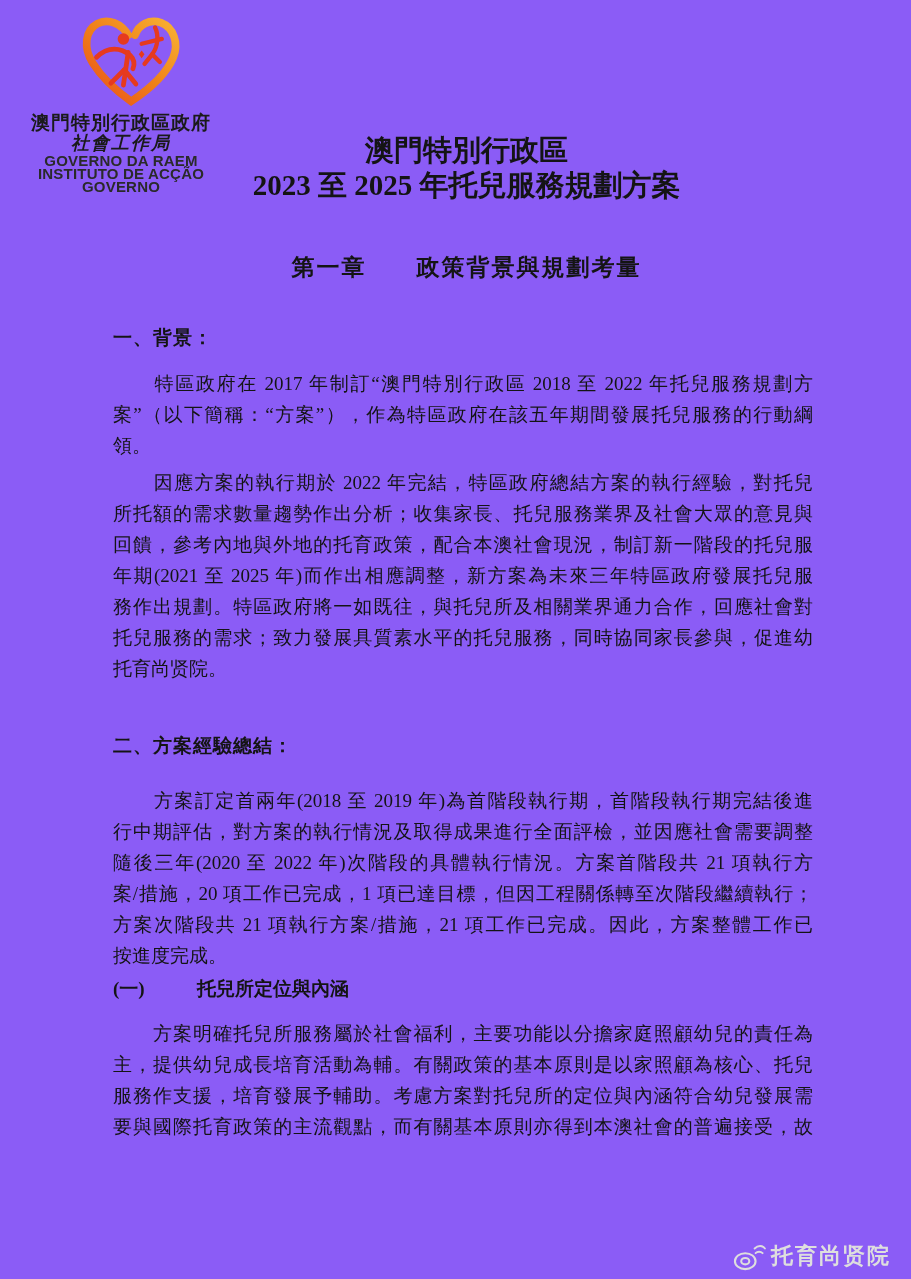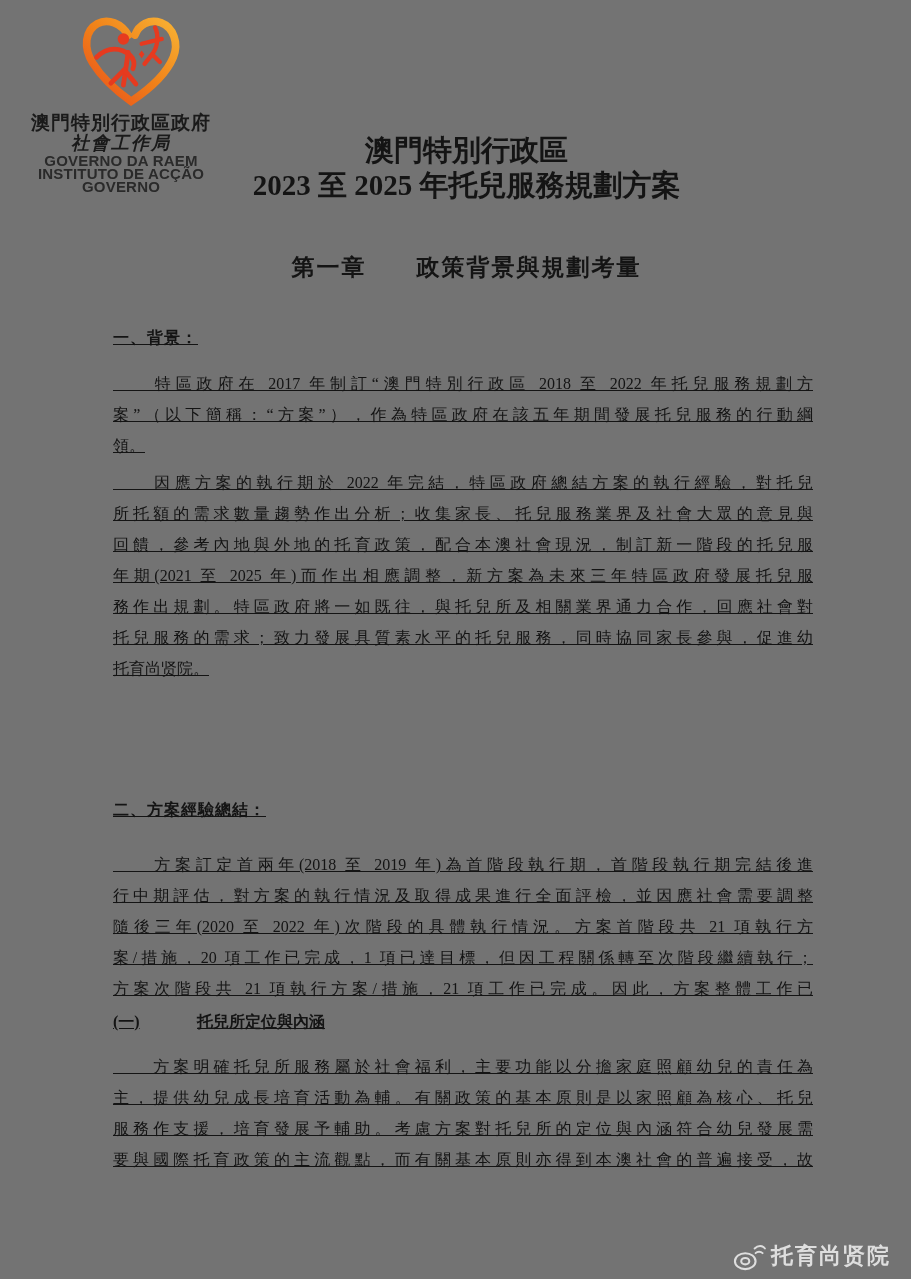--- a/index.html
+++ b/index.html
@@ -1,36 +1,36 @@
 <!DOCTYPE html>
 <html><head>
 <meta charset="utf-8">
 <style>
   html,body{margin:0;padding:0;background:#ffffff;}
   body{width:911px;height:1279px;position:relative;overflow:hidden;
        font-family:"Liberation Serif","DejaVu Serif",serif;color:#141414;}
-  .page{position:absolute;inset:0;background:#737373;}
+  .page{position:absolute;inset:0;background:#8b5cf6;}
 
   
   .agency-block{position:absolute;left:25px;top:14px;width:192px;text-align:center;
                 font-family:"Liberation Sans","DejaVu Sans",sans-serif;}
   .logo-wrap{width:118px;height:96px;margin:0 auto 2px auto;transform:translateX(12px);}
   .agency-zh1{font-size:19px;font-weight:bold;letter-spacing:1px;line-height:21px;color:#1a1a1a;}
   .agency-zh2{font-size:18px;font-weight:bold;letter-spacing:2px;line-height:21px;color:#1a1a1a;font-style:italic;}
   .agency-pt{font-size:15px;font-weight:bold;line-height:13px;color:#2a2a2a;letter-spacing:0.2px;}
 
   
   .title1,.title2,.chapter{position:absolute;left:0;width:911px;text-align:center;
         font-weight:bold;transform:translateX(11px);white-space:nowrap;}
   .title1{top:133px;font-size:29px;line-height:34px;}
   .title2{top:167px;font-size:29px;line-height:36px;}
   .chapter{top:252px;font-size:23px;line-height:32px;letter-spacing:2px;}
 
   
-  .content{position:absolute;left:113px;top:322px;width:700px;font-size:16px;text-decoration:underline;}
+  .content{position:absolute;left:113px;top:322px;width:700px;font-size:19px;}
   .sec-h{font-weight:bold;line-height:31px;height:31px;letter-spacing:1px;}
   .sub-h{font-weight:bold;line-height:31px;height:31px;display:flex;}
   .sub-h .sub-num{width:84px;}
   .para{margin:0;}
   .line{line-height:31px;height:31px;overflow:hidden;
         text-align:justify;text-align-last:justify;text-justify:inter-character;}
   .line.last{text-align:left;text-align-last:left;}
 
   
   .watermark{position:absolute;right:20px;bottom:8px;display:flex;align-items:center;gap:5px;
@@ -88,28 +88,29 @@
     <div class="para" style="margin-top:6px">
       <div class="line">　　因應方案的執行期於 2022 年完結，特區政府總結方案的執行經驗，對托兒</div>
       <div class="line">所托額的需求數量趨勢作出分析；收集家長、托兒服務業界及社會大眾的意見與</div>
       <div class="line">回饋，參考內地與外地的托育政策，配合本澳社會現況，制訂新一階段的托兒服</div>
       <div class="line">年期(2021 至 2025 年)而作出相應調整，新方案為未來三年特區政府發展托兒服</div>
       <div class="line">務作出規劃。特區政府將一如既往，與托兒所及相關業界通力合作，回應社會對</div>
       <div class="line">托兒服務的需求；致力發展具質素水平的托兒服務，同時協同家長參與，促進幼</div>
       <div class="line last">托育尚贤院。</div>
     </div>
 
-    <div class="sec-h" style="margin-top:110px">二、方案經驗總結：</div>
+    <div class="sec-h" style="margin-top:46px">二、方案經驗總結：</div>
 
     <div class="para" style="margin-top:24px">
       <div class="line">　　方案訂定首兩年(2018 至 2019 年)為首階段執行期，首階段執行期完結後進</div>
       <div class="line">行中期評估，對方案的執行情況及取得成果進行全面評檢，並因應社會需要調整</div>
       <div class="line">隨後三年(2020 至 2022 年)次階段的具體執行情況。方案首階段共 21 項執行方</div>
       <div class="line">案/措施，20 項工作已完成，1 項已達目標，但因工程關係轉至次階段繼續執行；</div>
       <div class="line">方案次階段共 21 項執行方案/措施，21 項工作已完成。因此，方案整體工作已</div>
+      <div class="line last">按進度完成。</div>
     </div>
 
     <div class="sub-h" style="margin-top:2px">
       <span class="sub-num">(一)</span>
       <span class="sub-title">托兒所定位與內涵</span>
     </div>
 
     <div class="para" style="margin-top:14px">
       <div class="line">　　方案明確托兒所服務屬於社會福利，主要功能以分擔家庭照顧幼兒的責任為</div>
       <div class="line">主，提供幼兒成長培育活動為輔。有關政策的基本原則是以家照顧為核心、托兒</div>

